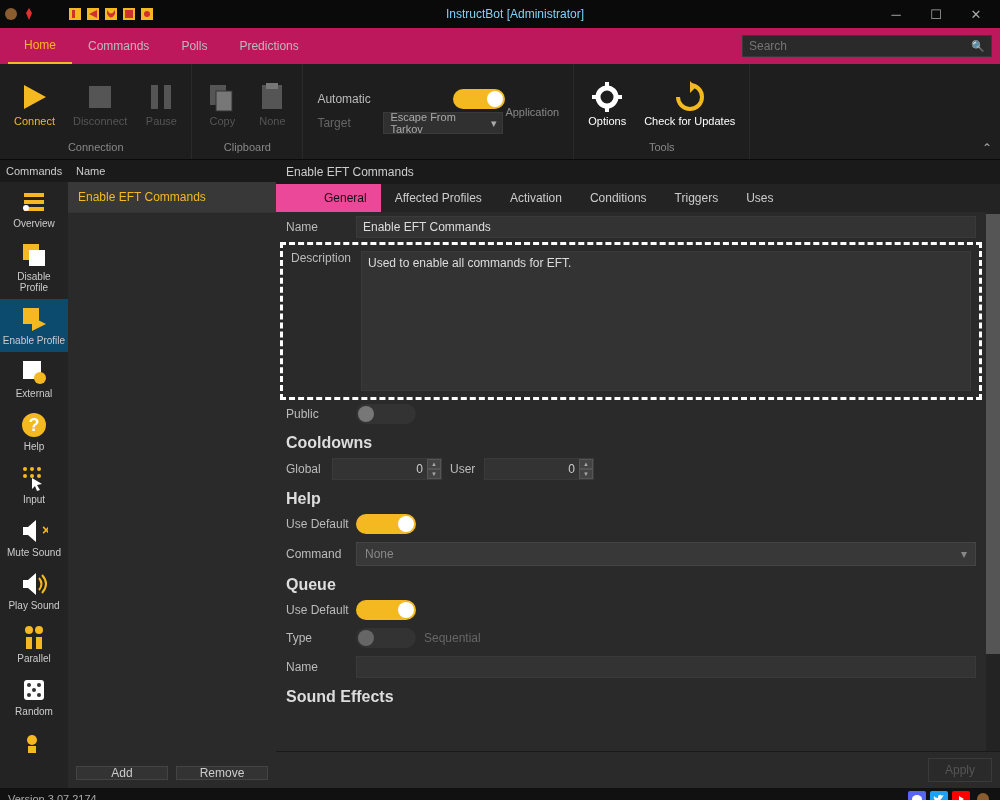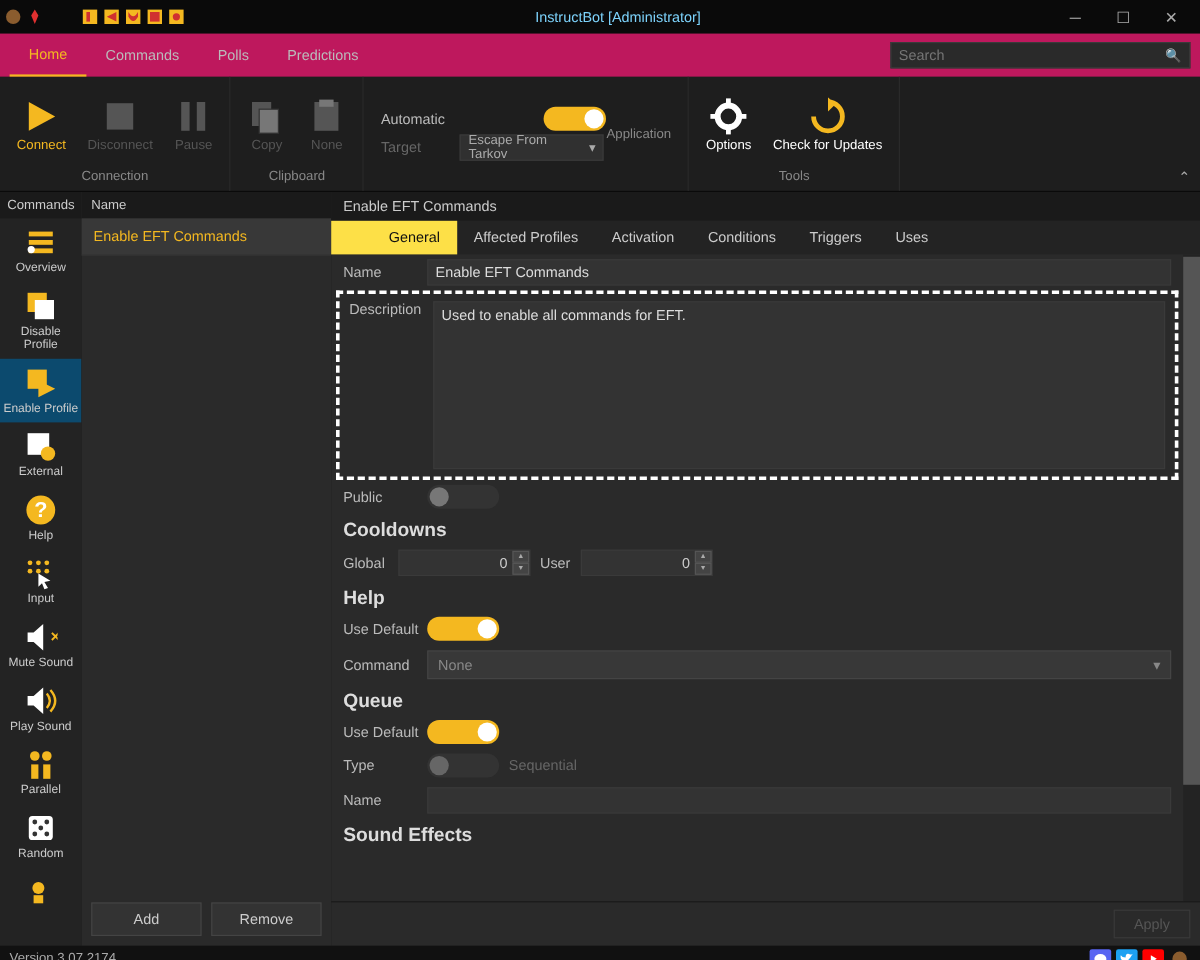--- a/index.html
+++ b/index.html
@@ -44,27 +44,27 @@
   .sbitem { display: flex; flex-direction: column; align-items: center; padding: 6px 2px; gap: 2px; cursor: pointer; }
   .sbitem .sblbl { font-size: 10px; color: #ccc; text-align: center; line-height: 1.1; }
   .sbitem.sel { background: #0c4a6e; }
   .sbicon { width: 28px; height: 28px; display: flex; align-items: center; justify-content: center; }
   
   .cmdlist { width: 208px; background: #2a2a2a; display: flex; flex-direction: column; }
   .clhead { background: #1a1a1a; color: #ccc; font-size: 11px; padding: 5px 8px; }
   .clitem { padding: 8px 10px; color: #f4b820; border-bottom: 1px solid #333; cursor: pointer; font-size: 12px; }
   .clitem.sel { background: #383838; }
   .clbuttons { margin-top: auto; display: flex; gap: 8px; padding: 8px; }
-  .btn { flex: 1; height: 28px; background: #333; border: 1px solid #444; color: #ccc; display: flex; align-items: center; justify-content: center; font-size: 12px; cursor: pointer; }
+  .btn { flex: 1; height: 14px; background: #333; border: 1px solid #444; color: #ccc; display: flex; align-items: center; justify-content: center; font-size: 12px; cursor: pointer; }
   
   .editor { flex: 1; background: #2a2a2a; display: flex; flex-direction: column; position: relative; }
   .edhead { background: #1a1a1a; color: #ccc; font-size: 12px; padding: 5px 10px; }
   .etabs { display: flex; background: #232323; }
   .etab { padding: 7px 14px; color: #ccc; font-size: 12px; cursor: pointer; }
-  .etab.active { background: #fde047; color: #111; padding-left: 48px; }
+  .etab.active { background: #ec4899; color: #111; padding-left: 48px; }
   .edbody { flex: 1; overflow-y: auto; position: relative; }
   .edbody::-webkit-scrollbar { width: 14px; }
   .edbody::-webkit-scrollbar-track { background: #232323; }
   .edbody::-webkit-scrollbar-thumb { background: #555; }
   
   .frow { display: flex; align-items: center; padding: 4px 10px; }
   .frow .flbl { width: 70px; color: #bbb; font-size: 12px; }
   .ftext { flex: 1; height: 22px; background: #333; border: 1px solid #3a3a3a; color: #ddd; padding: 0 6px; font-size: 12px; }
   .farea { flex: 1; height: 140px; background: #333; border: 1px solid #3a3a3a; color: #ddd; padding: 4px 6px; font-size: 12px; resize: none; }
   .dashed-wrap { border: 3px dashed #fff; margin: 0 4px; padding: 2px 4px; }

